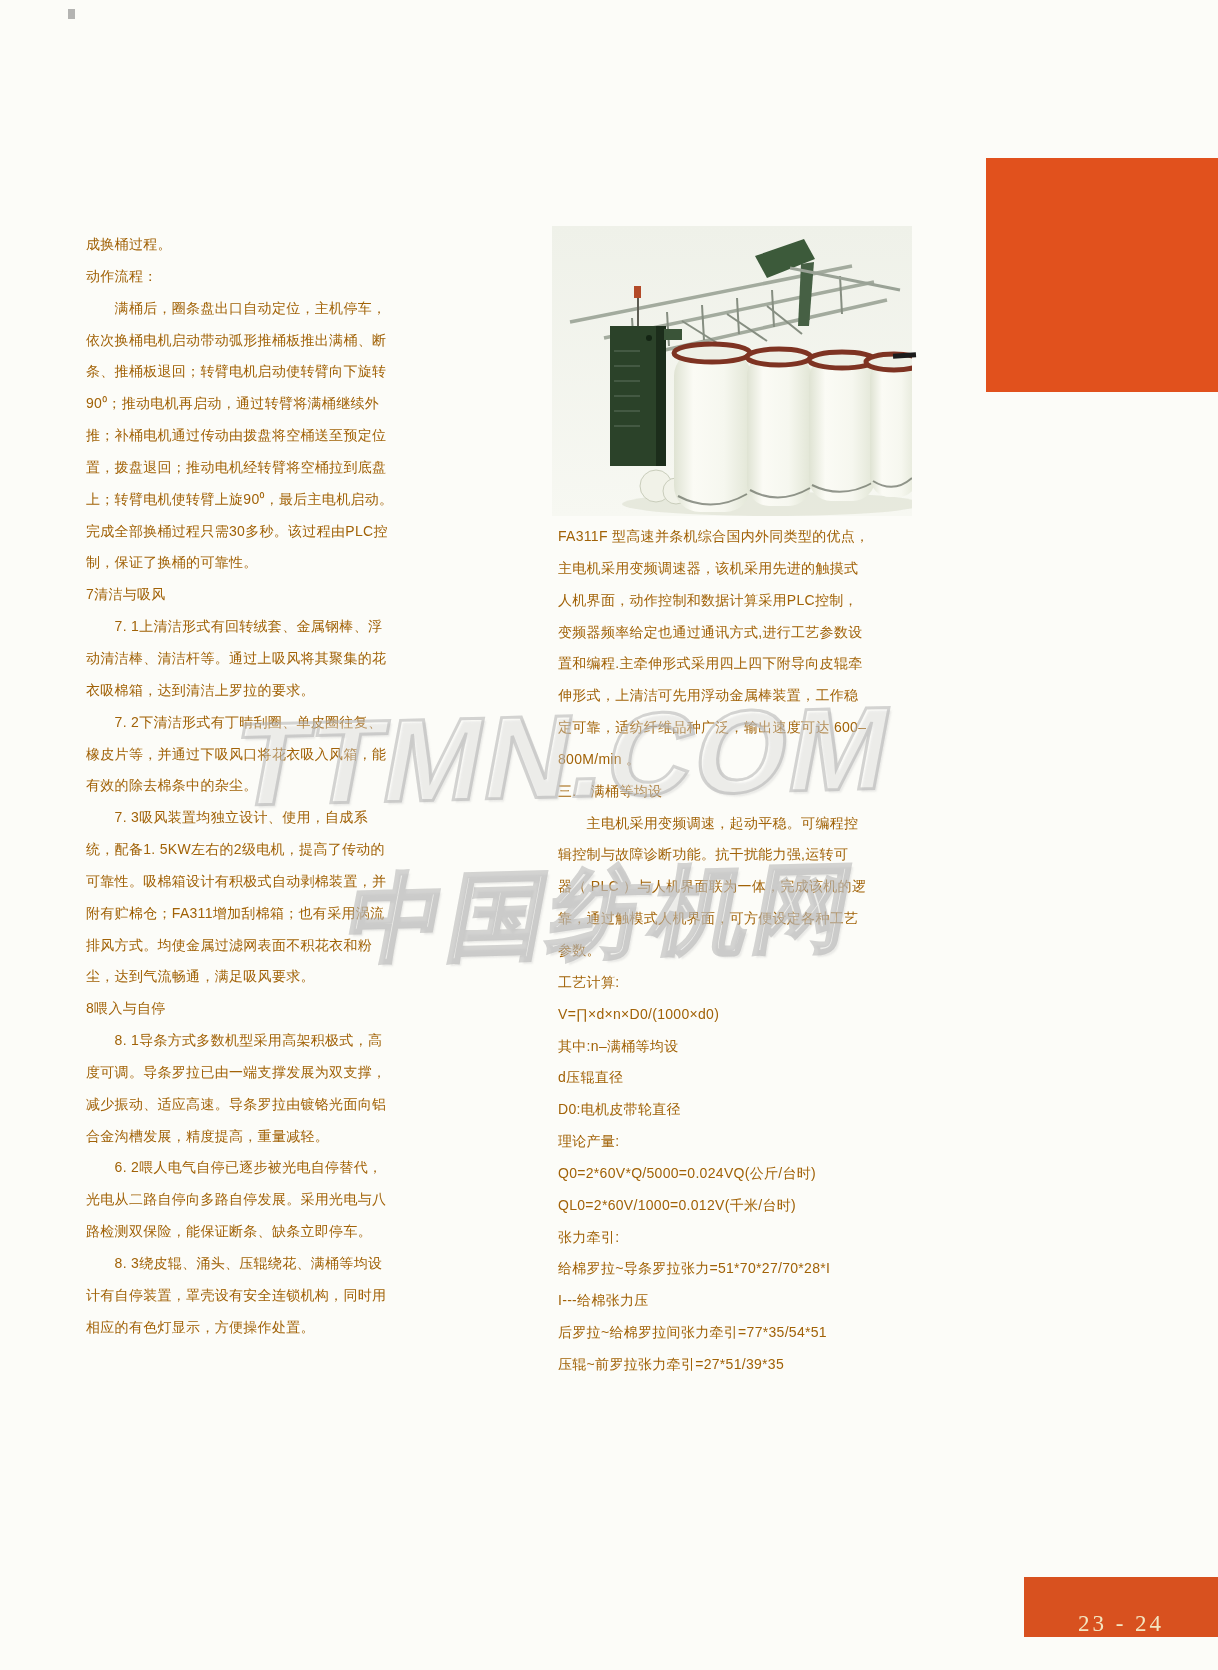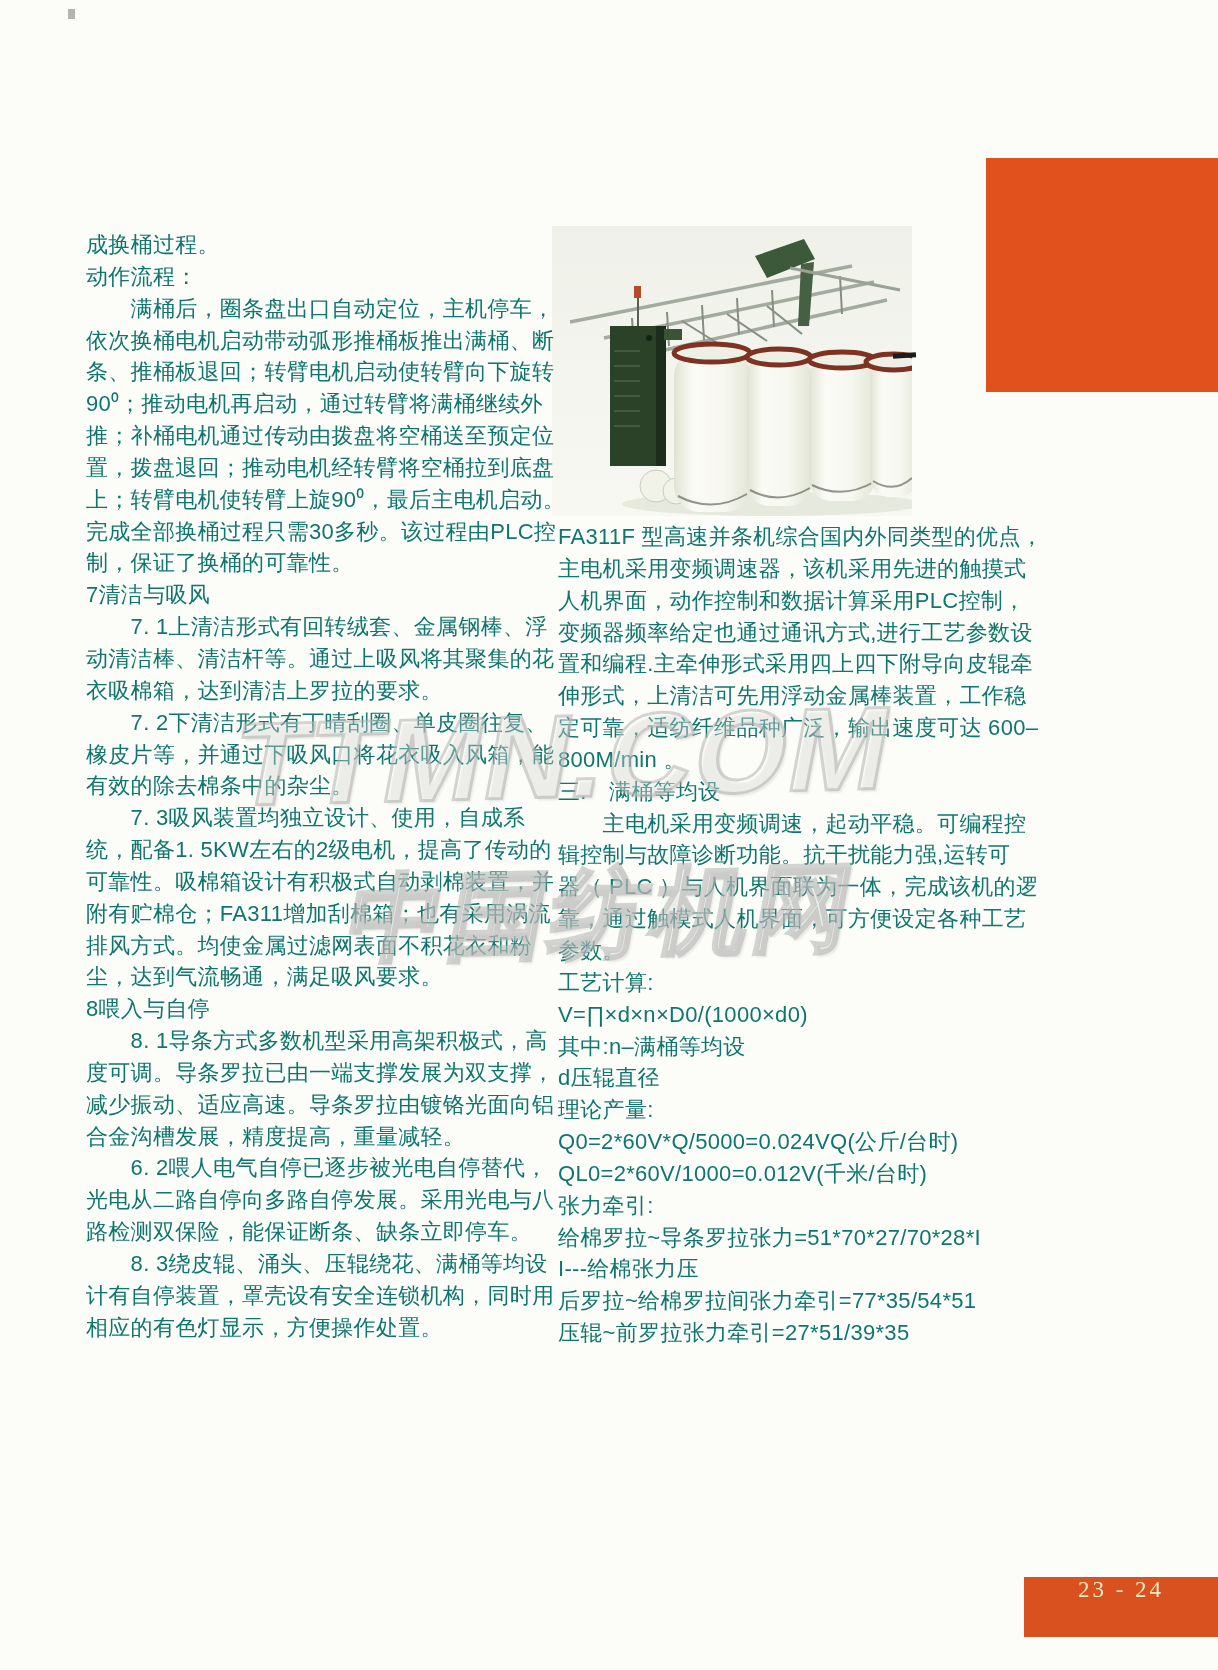--- a/index.html
+++ b/index.html
@@ -2,21 +2,21 @@
 <html><head>
 <meta charset="utf-8">
 <style>
   html,body { margin:0; padding:0; background:#d9d9d9; }
   .page {
     position:relative; width:1218px; height:1670px; margin:0 auto;
     background:#fcfcf8; overflow:hidden;
     font-family:"Liberation Sans", sans-serif;
   }
   
-  .tcol { position:absolute; color:#0f766e; font-size:22px; z-index:2; }
+  .tcol { position:absolute; color:#a16207; font-size:14px; z-index:2; }
   .tcol .line {
     height:31.85px; line-height:31.85px;
     white-space:pre; letter-spacing:0.3px;
   }
   #left-col  { left:86px;  top:229px; width:402px; }
   #right-col { left:558px; top:521px; width:402px; }
 
   
   .wm {
     position:absolute; font-weight:bold; white-space:nowrap;
@@ -29,21 +29,21 @@
   #wm-latin { left:238px; top:688px; font-size:118px; letter-spacing:2px; }
   #wm-cjk   { left:350px; top:850px; font-size:96px;  letter-spacing:5px; }
 
   
   .orange-block {
     position:absolute; left:986px; top:158px; width:232px; height:234px;
     z-index:3;
   }
   .page-bar {
     position:absolute; left:1024px; top:1577px; width:194px; height:60px;
-    display:flex; align-items:flex-start; justify-content:center;
+    display:flex; align-items:flex-end; justify-content:center;
     font-size:23px; letter-spacing:3px; font-family:"Liberation Serif", serif;
     z-index:3;
   }
 
   
   .dash-artifact {
     position:absolute; left:893px; top:353px; width:23px; height:5px;
     background:#1c1c1c; transform:rotate(-4deg); z-index:3;
   }
   .speck {
@@ -200,20 +200,21 @@
       <div class="line">三.　满桶等均设</div>
       <div class="line">　　主电机采用变频调速，起动平稳。可编程控</div>
       <div class="line">辑控制与故障诊断功能。抗干扰能力强,运转可</div>
       <div class="line">器（ PLC ）与人机界面联为一体，完成该机的逻</div>
       <div class="line">靠，通过触模式人机界面，可方便设定各种工艺</div>
       <div class="line">参数。</div>
       <div class="line">工艺计算:</div>
       <div class="line">V=∏×d×n×D0/(1000×d0)</div>
       <div class="line">其中:n–满桶等均设</div>
       <div class="line">d压辊直径</div>
+      <div class="line">D0:电机皮带轮直径</div>
       <div class="line">理论产量:</div>
       <div class="line">Q0=2*60V*Q/5000=0.024VQ(公斤/台时)</div>
       <div class="line">QL0=2*60V/1000=0.012V(千米/台时)</div>
       <div class="line">张力牵引:</div>
       <div class="line">给棉罗拉~导条罗拉张力=51*70*27/70*28*I</div>
       <div class="line">I---给棉张力压</div>
       <div class="line">后罗拉~给棉罗拉间张力牵引=77*35/54*51</div>
       <div class="line">压辊~前罗拉张力牵引=27*51/39*35</div>
     </div>
 

